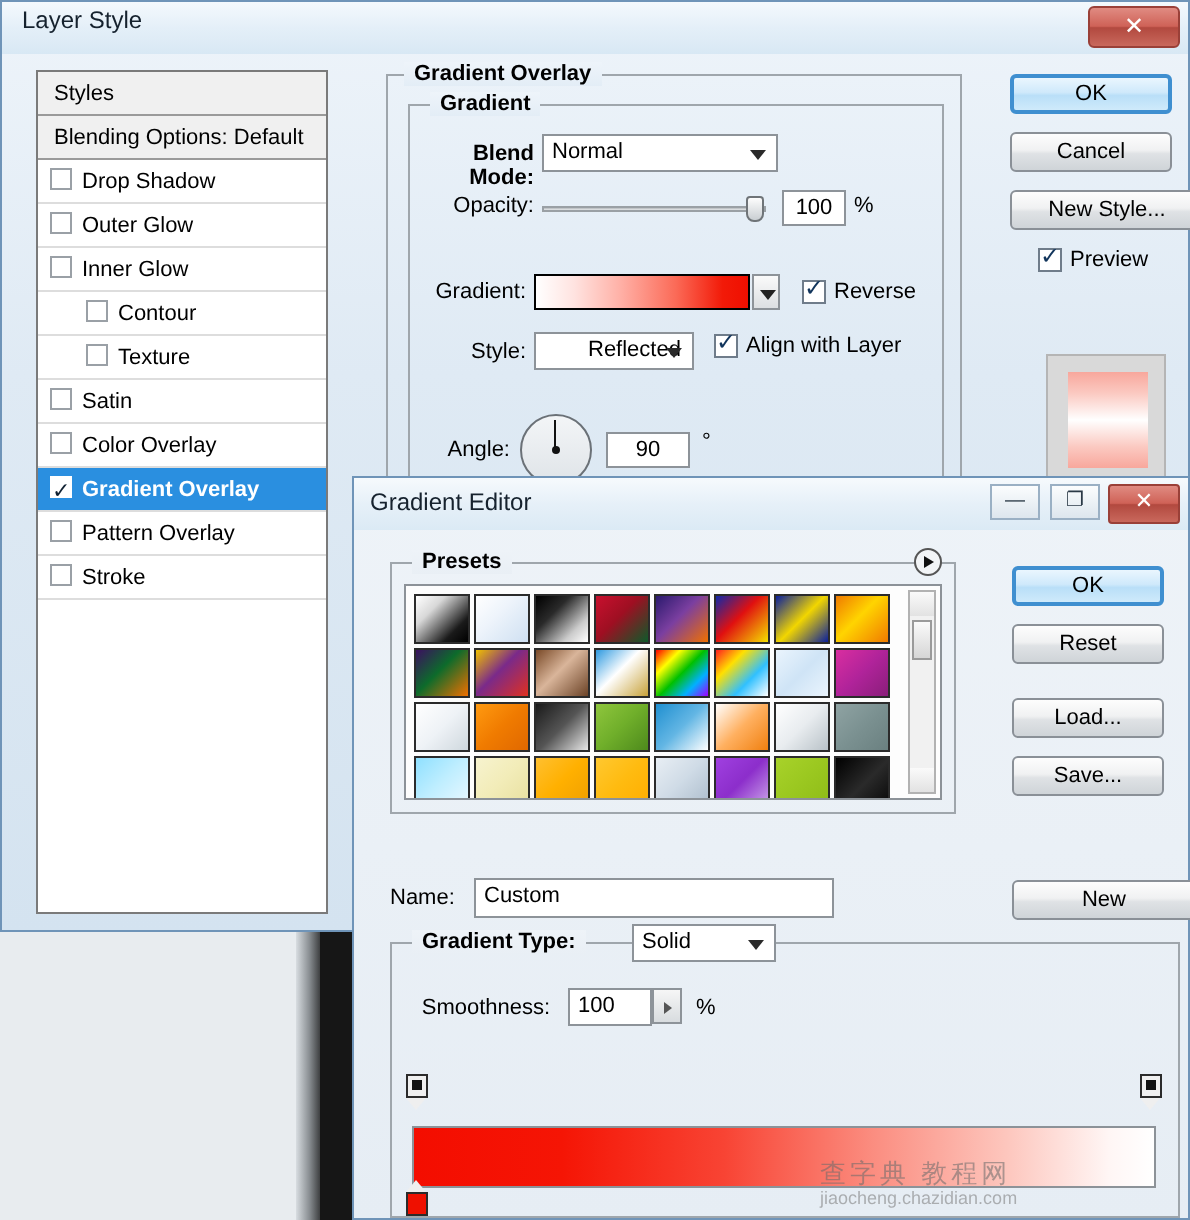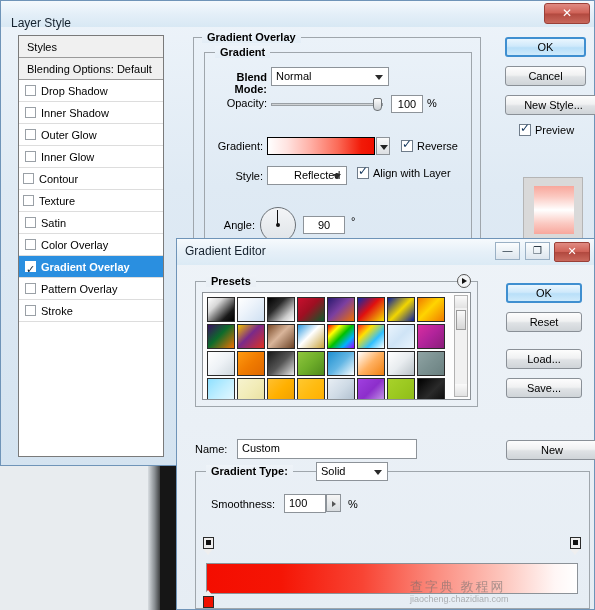--- a/index.html
+++ b/index.html
@@ -16,36 +16,36 @@
   #bg-darkband2{position:absolute;left:160px;top:452px;width:18px;height:158px;background:#161616;}
 
   
   #layer-style{
     position:absolute;left:0;top:0;width:595px;height:466px;
     background:linear-gradient(180deg,#eef4fa 0%,#dfeaf4 40%,#d4e3f0 100%);
     border:1px solid #6f94b8;box-sizing:border-box;
   }
   #ls-titlebar{position:absolute;left:0;top:0;width:100%;height:26px;
     background:linear-gradient(180deg,#f4f9fd 0%,#e4eff8 50%,#d8e8f4 100%);}
-  #ls-title{position:absolute;left:10px;top:15px;font-size:12px;color:#16222e;text-align:right;}
+  #ls-title{position:absolute;left:10px;top:2px;font-size:12px;color:#16222e;text-align:right;}
   #ls-close{position:absolute;right:4px;top:2px;width:44px;height:19px;
     background:linear-gradient(180deg,#e08b82 0%,#cf6257 48%,#b2493f 52%,#c9685c 100%);
     border:1px solid #9a4038;border-radius:3px;color:#fff;font-size:12px;font-weight:bold;
     text-align:center;line-height:18px;cursor:pointer;}
 
   #ls-body{position:absolute;left:6px;top:28px;width:583px;height:434px;}
 
   
   #styles-panel{position:absolute;left:11px;top:6px;width:146px;height:422px;
     background:#ffffff;border:1px solid #7a7a7a;box-sizing:border-box;}
   .style-row{height:22px;line-height:22px;padding-left:6px;border-bottom:1px solid #ddd;
     box-sizing:border-box;white-space:nowrap;cursor:pointer;}
   .style-row.hdr{background:#f0f0f0;font-size:11px;padding-left:8px;border-bottom:1px solid #9a9a9a;}
   .style-row.sel{background:#2a8fe0;color:#fff;font-weight:bold;}
-  .style-row.indent{padding-left:4px;}
+  .style-row.indent{padding-left:24px;}
   .cb{display:inline-block;width:11px;height:11px;border:1px solid #9aa0a6;background:#fff;
     vertical-align:-1px;margin-right:5px;box-sizing:border-box;position:relative;}
   .cb.on::after{content:"✓";position:absolute;left:0px;top:-4px;font-size:11px;color:#1a1a1a;font-weight:bold;}
   .style-row.sel .cb{border-color:#fff;}
   .style-row.sel .cb.on::after{color:#123;}
 
   
   #go-group{position:absolute;left:186px;top:8px;width:288px;height:212px;
     border:1px solid #9fa6ac;box-sizing:border-box;}
   .grp-title{position:absolute;background:linear-gradient(180deg,#eef4fa,#e3edf6);
@@ -162,21 +162,20 @@
     <div id="ls-close">✕</div>
   </div>
 
   <div id="ls-body">
 
     <div id="styles-panel">
       <div class="style-row hdr">Styles</div>
       <div id="styles-rows">
           <div class="style-row hdr"><span>Blending Options: Default</span></div>
           <div class="style-row"><span class="cb"></span><span>Drop Shadow</span></div>
-          <div class="style-row"><span class="cb"></span><span>Inner Shadow</span></div>
           <div class="style-row"><span class="cb"></span><span>Outer Glow</span></div>
           <div class="style-row"><span class="cb"></span><span>Inner Glow</span></div>
           <div class="style-row indent"><span class="cb"></span><span>Contour</span></div>
           <div class="style-row indent"><span class="cb"></span><span>Texture</span></div>
           <div class="style-row"><span class="cb"></span><span>Satin</span></div>
           <div class="style-row"><span class="cb"></span><span>Color Overlay</span></div>
           <div class="style-row sel"><span class="cb on"></span><span>Gradient Overlay</span></div>
           <div class="style-row"><span class="cb"></span><span>Pattern Overlay</span></div>
           <div class="style-row"><span class="cb"></span><span>Stroke</span></div>
         </div>

